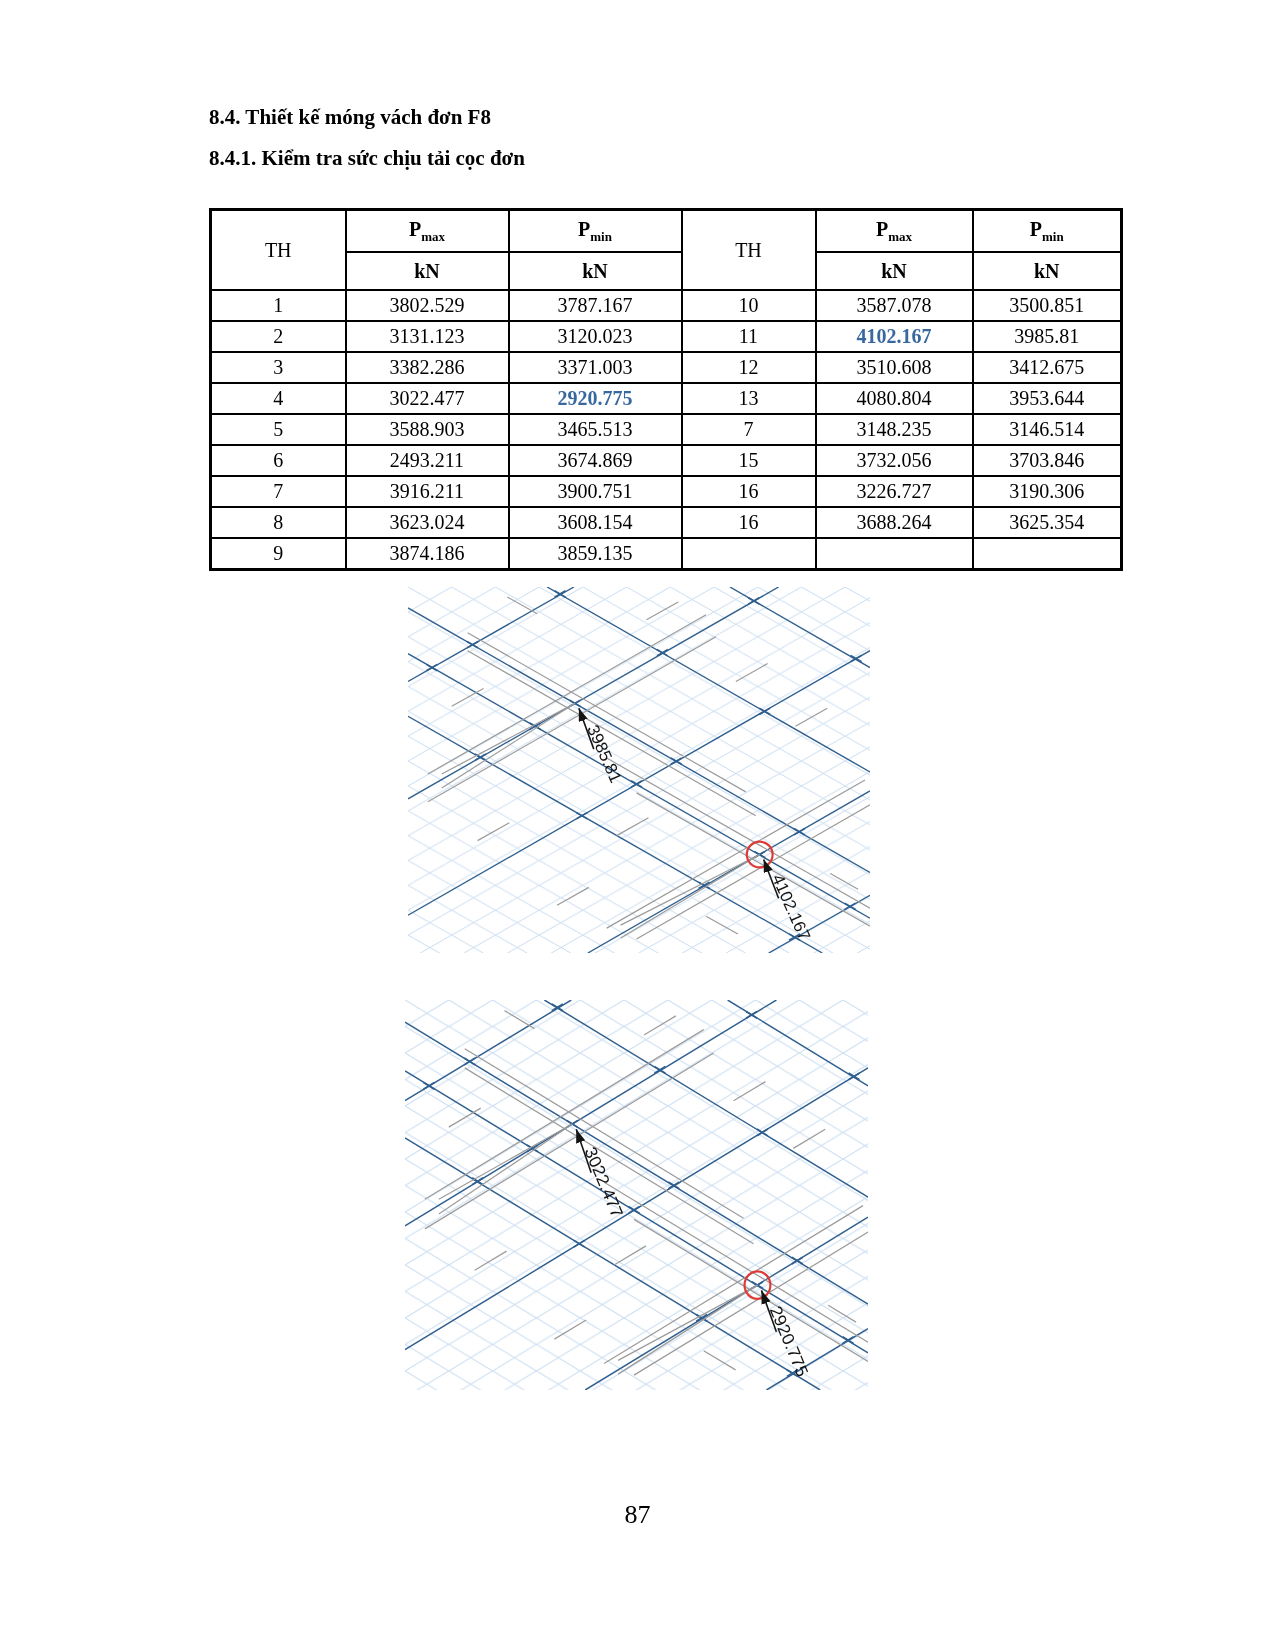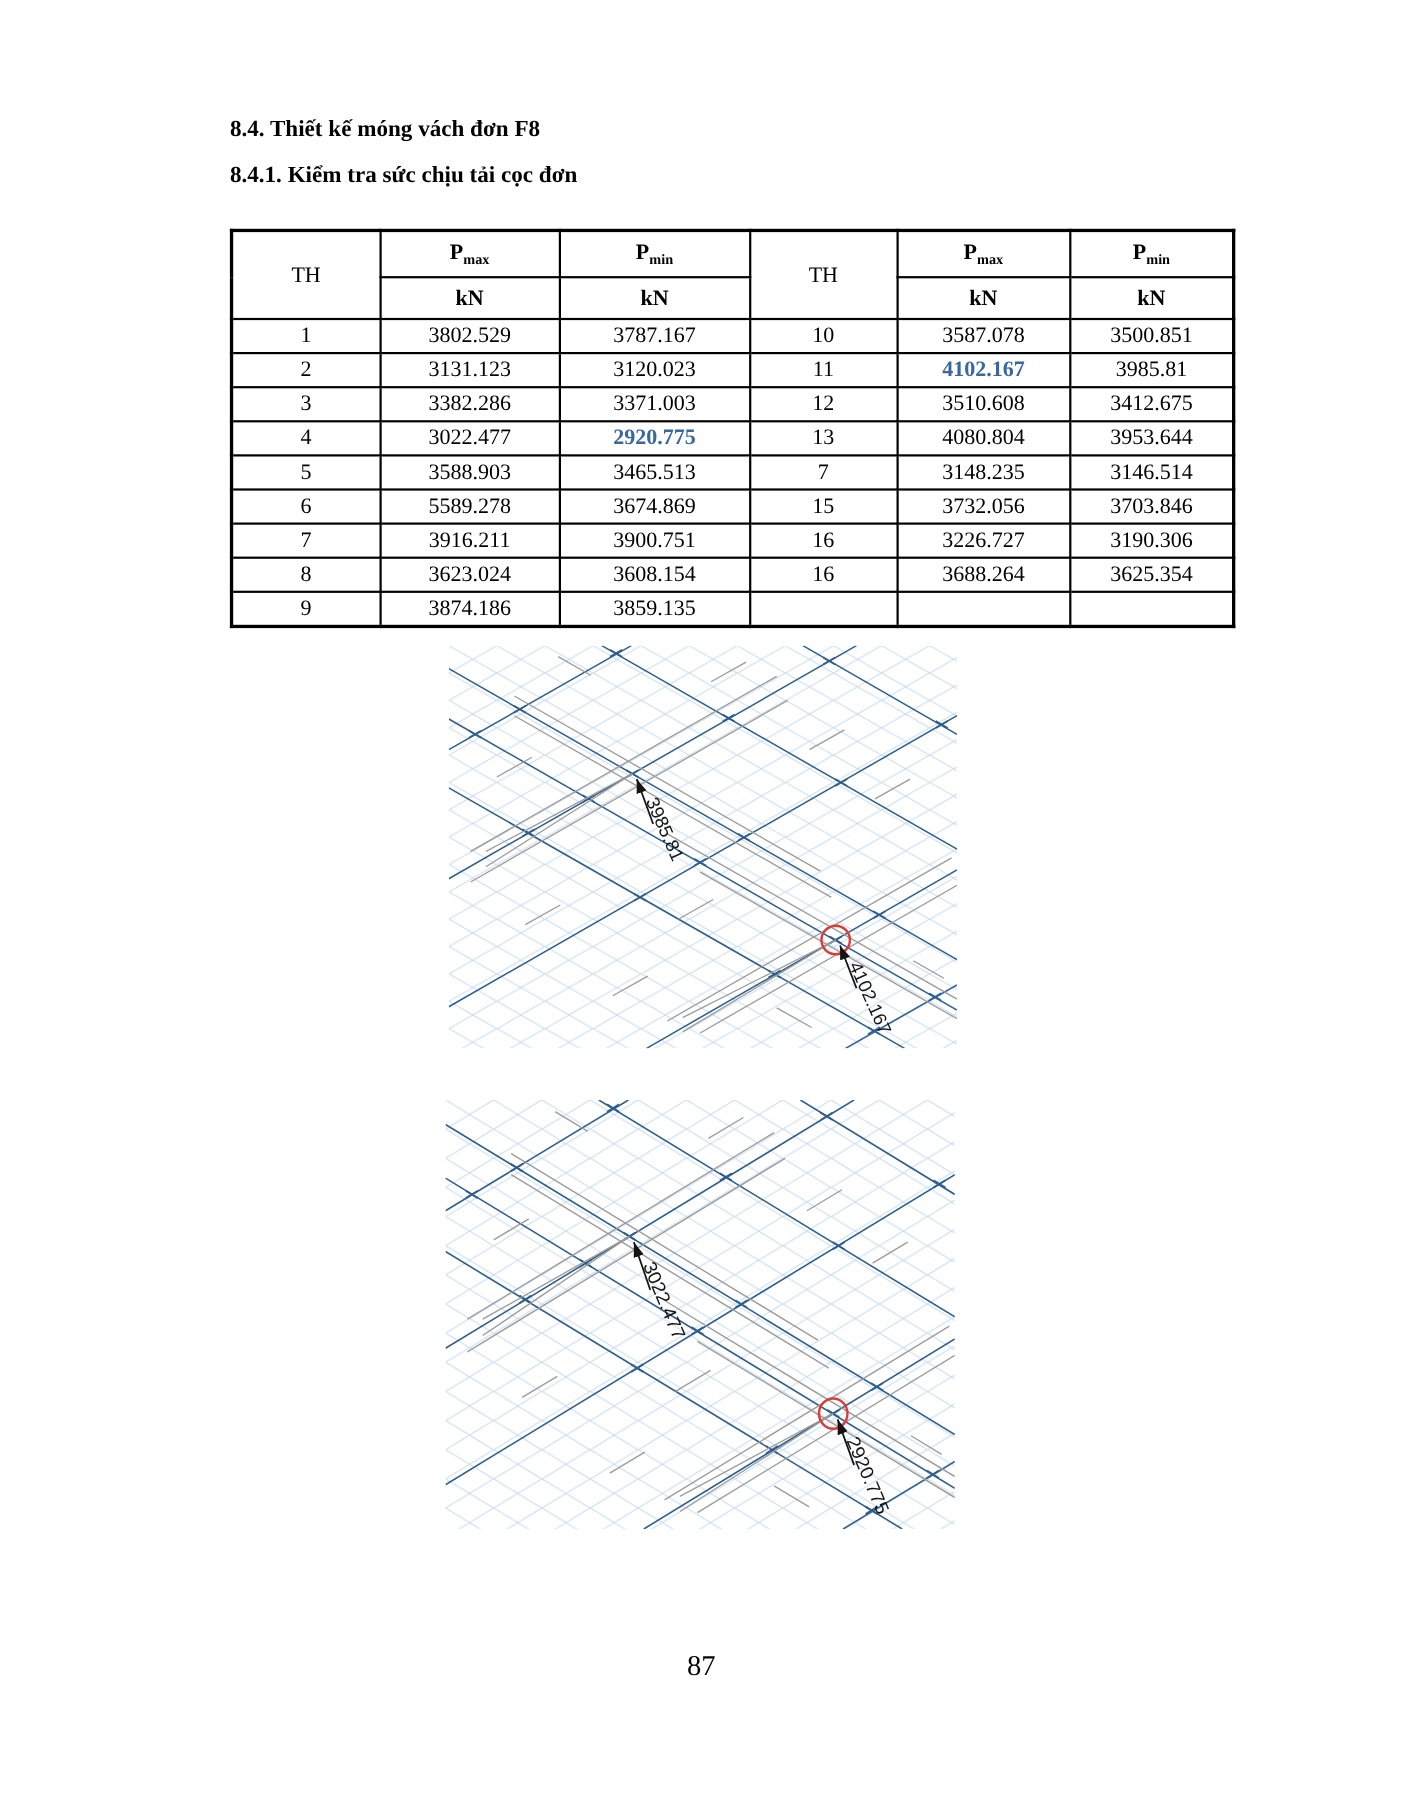--- a/index.html
+++ b/index.html
@@ -105,21 +105,21 @@
         <tr>
           <td>5</td>
           <td>3588.903</td>
           <td>3465.513</td>
           <td>7</td>
           <td>3148.235</td>
           <td>3146.514</td>
         </tr>
         <tr>
           <td>6</td>
-          <td>5589.278</td>
+          <td>2493.211</td>
           <td>3674.869</td>
           <td>15</td>
           <td>3732.056</td>
           <td>3703.846</td>
         </tr>
         <tr>
           <td>7</td>
           <td>3916.211</td>
           <td>3900.751</td>
           <td>16</td>

